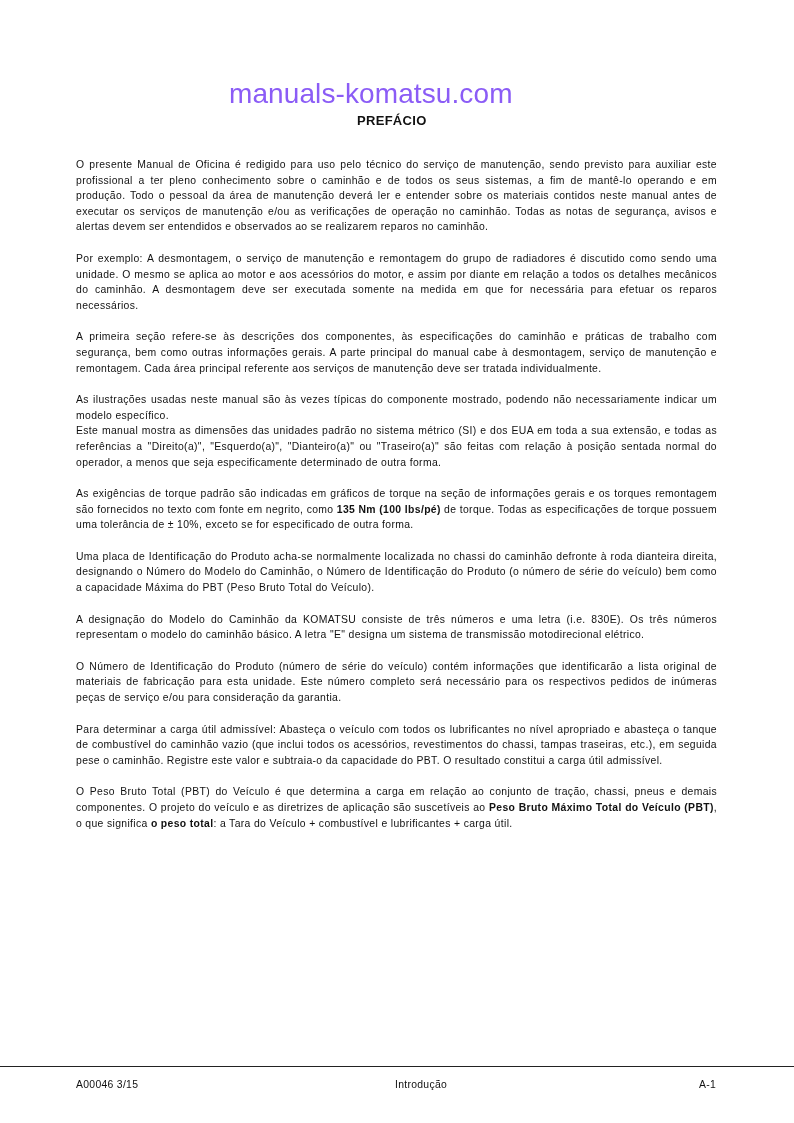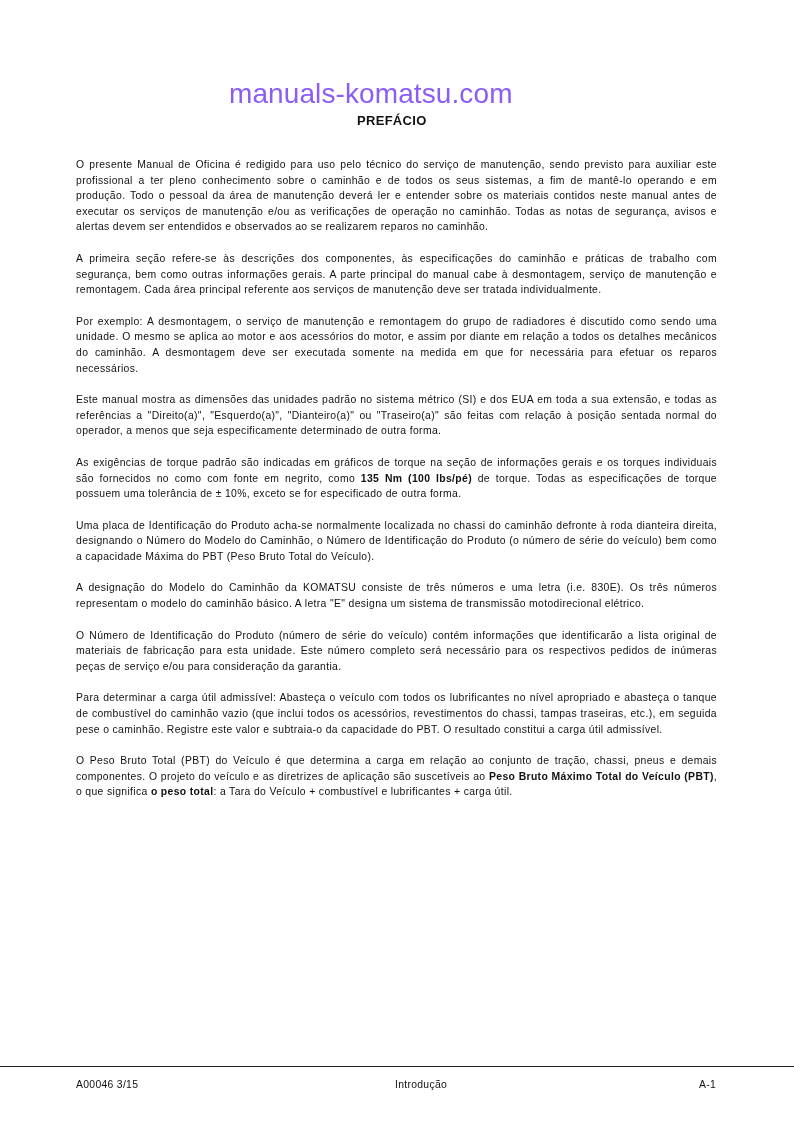--- a/index.html
+++ b/index.html
@@ -19,24 +19,25 @@
   .footer-right { left:699px; }
 </style>
 </head>
 <body>
 
 <div class="site-header">manuals-komatsu.com</div>
 <div class="page-title">PREFÁCIO</div>
 
 <div class="content">
   <p>O presente Manual de Oficina é redigido para uso pelo técnico do serviço de manutenção, sendo previsto para auxiliar este profissional a ter pleno conhecimento sobre o caminhão e de todos os seus sistemas, a fim de mantê-lo operando e em produção. Todo o pessoal da área de manutenção deverá ler e entender sobre os materiais contidos neste manual antes de executar os serviços de manutenção e/ou as verificações de operação no caminhão. Todas as notas de segurança, avisos e alertas devem ser entendidos e observados ao se realizarem reparos no caminhão.</p>
+  <p>Por exemplo: A desmontagem, o serviço de manutenção e remontagem do grupo de radiadores é discutido como sendo uma unidade. O mesmo se aplica ao motor e aos acessórios do motor, e assim por diante em relação a todos os detalhes mecânicos do caminhão. A desmontagem deve ser executada somente na medida em que for necessária para efetuar os reparos necessários.</p>
   <p>A primeira seção refere-se às descrições dos componentes, às especificações do caminhão e práticas de trabalho com segurança, bem como outras informações gerais. A parte principal do manual cabe à desmontagem, serviço de manutenção e remontagem. Cada área principal referente aos serviços de manutenção deve ser tratada individualmente.</p>
-  <p>Por exemplo: A desmontagem, o serviço de manutenção e remontagem do grupo de radiadores é discutido como sendo uma unidade. O mesmo se aplica ao motor e aos acessórios do motor, e assim por diante em relação a todos os detalhes mecânicos do caminhão. A desmontagem deve ser executada somente na medida em que for necessária para efetuar os reparos necessários.</p>
+  <p class="tight">As ilustrações usadas neste manual são às vezes típicas do componente mostrado, podendo não necessariamente indicar um modelo específico.</p>
   <p>Este manual mostra as dimensões das unidades padrão no sistema métrico (SI) e dos EUA em toda a sua extensão, e todas as referências a "Direito(a)", "Esquerdo(a)", "Dianteiro(a)" ou "Traseiro(a)" são feitas com relação à posição sentada normal do operador, a menos que seja especificamente determinado de outra forma.</p>
-  <p><span>As exigências de torque padrão são indicadas em gráficos de torque na seção de informações gerais e os torques individuais são fornecidos no como com fonte em negrito, como </span><b>135 Nm (100 lbs/pé)</b><span> de torque. Todas as especificações de torque possuem uma tolerância de ± 10%, exceto se for especificado de outra forma.</span></p>
+  <p><span>As exigências de torque padrão são indicadas em gráficos de torque na seção de informações gerais e os torques remontagem são fornecidos no texto com fonte em negrito, como </span><b>135 Nm (100 lbs/pé)</b><span> de torque. Todas as especificações de torque possuem uma tolerância de ± 10%, exceto se for especificado de outra forma.</span></p>
   <p>Uma placa de Identificação do Produto acha-se normalmente localizada no chassi do caminhão defronte à roda dianteira direita, designando o Número do Modelo do Caminhão, o Número de Identificação do Produto (o número de série do veículo) bem como a capacidade Máxima do PBT (Peso Bruto Total do Veículo).</p>
   <p>A designação do Modelo do Caminhão da KOMATSU consiste de três números e uma letra (i.e. 830E). Os três números representam o modelo do caminhão básico. A letra "E" designa um sistema de transmissão motodirecional elétrico.</p>
   <p>O Número de Identificação do Produto (número de série do veículo) contém informações que identificarão a lista original de materiais de fabricação para esta unidade. Este número completo será necessário para os respectivos pedidos de inúmeras peças de serviço e/ou para consideração da garantia.</p>
   <p>Para determinar a carga útil admissível: Abasteça o veículo com todos os lubrificantes no nível apropriado e abasteça o tanque de combustível do caminhão vazio (que inclui todos os acessórios, revestimentos do chassi, tampas traseiras, etc.), em seguida pese o caminhão. Registre este valor e subtraia-o da capacidade do PBT. O resultado constitui a carga útil admissível.</p>
   <p><span>O Peso Bruto Total (PBT) do Veículo é que determina a carga em relação ao conjunto de tração, chassi, pneus e demais componentes. O projeto do veículo e as diretrizes de aplicação são suscetíveis ao </span><b>Peso Bruto Máximo Total do Veículo (PBT)</b><span>, o que significa </span><b>o peso total</b><span>: a Tara do Veículo + combustível e lubrificantes + carga útil.</span></p>
 </div>
 
 <div class="footer-rule"></div>
 <div class="footer footer-left">A00046  3/15</div>
 <div class="footer footer-center">Introdução</div>

